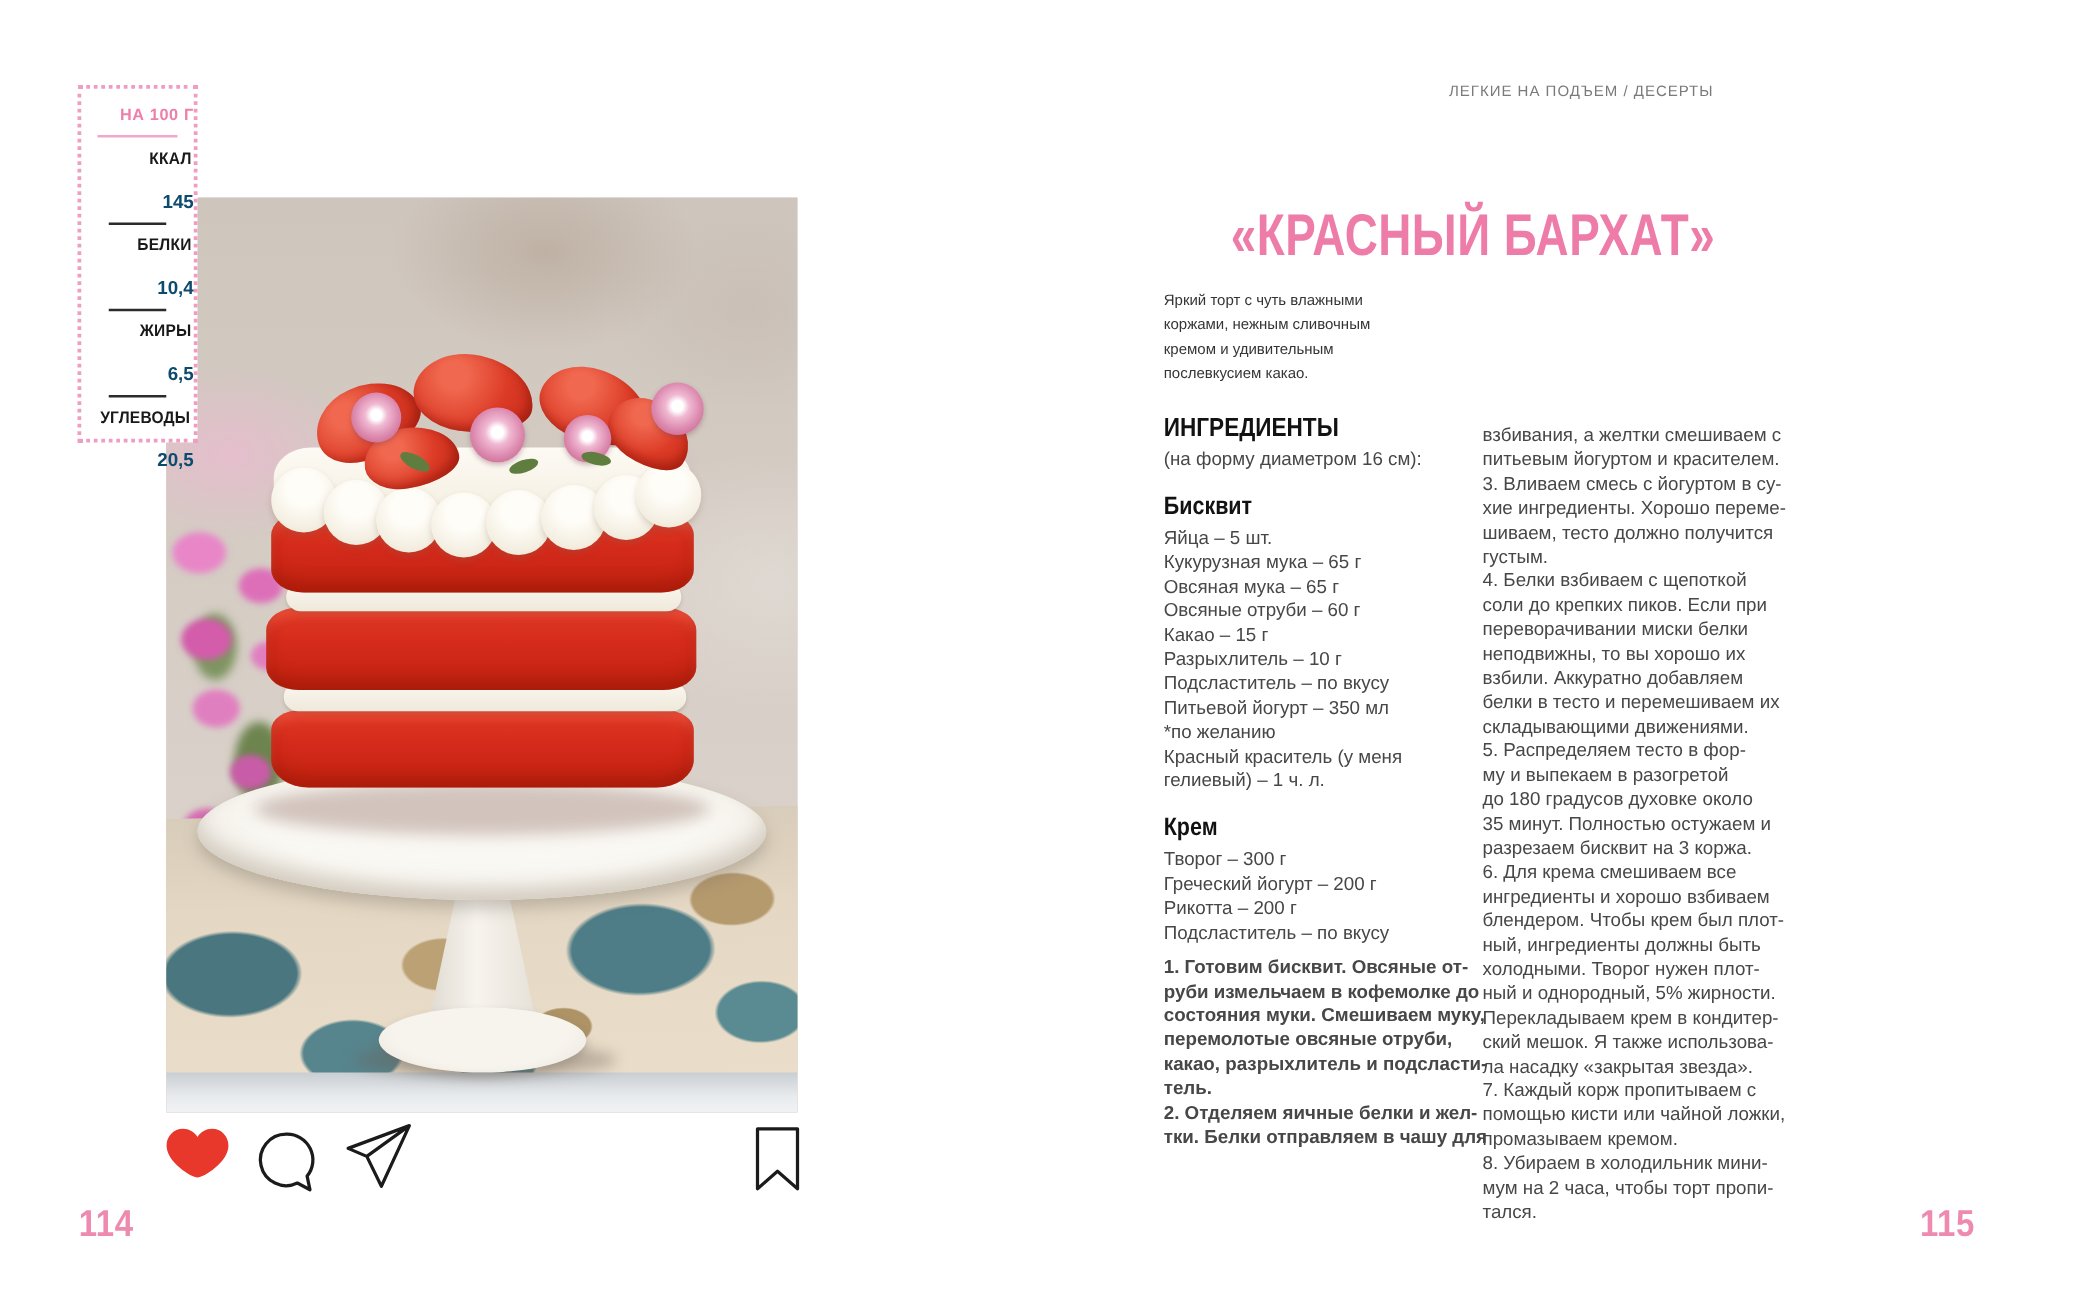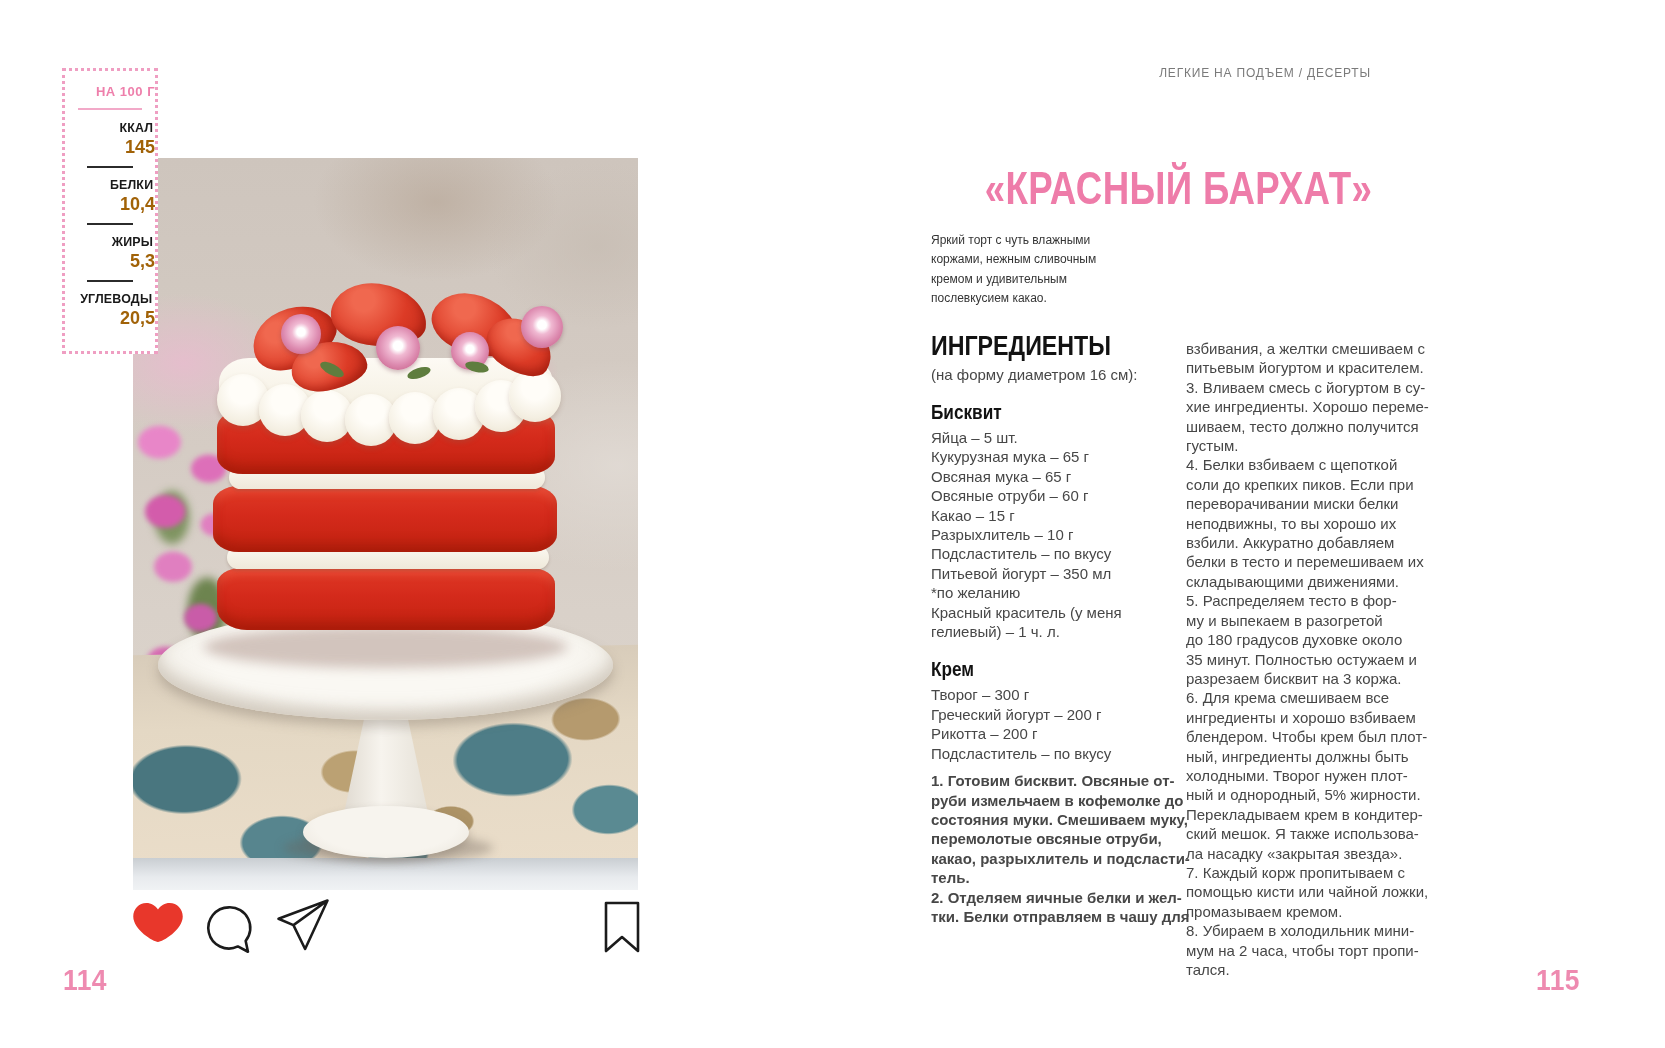--- a/index.html
+++ b/index.html
@@ -4,21 +4,21 @@
 <style>
   html,body{margin:0;padding:0;background:#ffffff;}
   body{width:1665px;height:1048px;overflow:hidden;font-family:"Liberation Sans",sans-serif;-webkit-font-smoothing:antialiased;}
   .spread{position:relative;width:1665px;height:1048px;background:#fff;}
 
   
   .nutrition{position:absolute;left:62px;top:68px;width:96px;height:286px;background:#fff;border:3px dotted #ef9ec2;box-sizing:border-box;text-align:right;z-index:6;padding-top:13px;}
   .nut-title{color:#ee7fab;font-weight:bold;font-size:13px;letter-spacing:.5px;}
   .nut-div{width:64px;margin:9px auto 8px;border-top:2px solid #f2a9c8;}
   .nut-label{font-size:13.5px;font-weight:bold;color:#191919;letter-spacing:.2px;display:inline-block;transform:scaleX(.92);}
-  .nut-value{font-size:18px;font-weight:bold;color:#a16207;margin-top:1px;}
+  .nut-value{font-size:15px;font-weight:bold;color:#0c4a6e;margin-top:17px;}
   .nut-sep{width:46px;margin:8px auto 7px;border-top:2px solid #2b2b2b;}
 
   
   .photo{position:absolute;left:133px;top:158px;width:505px;height:732px;overflow:hidden;background:#d2c9c1;}
   .ph-bg{position:absolute;inset:0;background:
     radial-gradient(150px 100px at 10% 28%,rgba(235,186,208,.75),rgba(235,186,208,0) 70%),
     radial-gradient(60px 40px at 76% 29%,rgba(233,150,180,.45),rgba(233,150,180,0) 70%),
     radial-gradient(170px 110px at 60% 6%,rgba(178,160,143,.55),rgba(178,160,143,0) 72%),
     radial-gradient(220px 150px at 96% 42%,rgba(226,220,214,.8),rgba(226,220,214,0) 70%),
     radial-gradient(160px 120px at 92% 12%,rgba(198,188,178,.7),rgba(198,188,178,0) 70%),
@@ -87,21 +87,21 @@
   
   .hdr{position:absolute;left:930px;top:66px;width:670px;text-align:center;font-size:12px;color:#7a7a7a;letter-spacing:.8px;}
   .title-wrap{position:absolute;left:930px;top:160px;width:492px;text-align:center;white-space:nowrap;}
   .title-wrap .t{display:inline-block;font-size:47px;font-weight:bold;color:#ee7ca9;letter-spacing:.5px;transform:scaleX(.78);transform-origin:center;}
   .intro{position:absolute;left:931px;top:231px;width:280px;font-size:12px;line-height:19.4px;color:#353535;white-space:pre;}
   .col1{position:absolute;left:931px;top:331px;width:252px;}
   .col2{position:absolute;left:1186px;top:339px;width:252px;}
   .body-txt{font-size:15px;line-height:19.4px;color:#474747;white-space:pre;}
   .h-cond{font-weight:bold;color:#121212;}
   .h-cond .cnd{display:inline-block;transform:scaleX(.86);transform-origin:left center;}
-  .ing-h{font-size:27px;margin-bottom:3px;}
+  .ing-h{font-size:21px;margin-bottom:3px;}
   .ing-note{font-size:15px;line-height:19px;color:#474747;}
   .grp{margin-top:17px;}
   .grp-h{font-size:20px;margin-bottom:4px;}
   .steps1{margin-top:8px;font-weight:bold;}
 </style>
 </head>
 <body>
 
 <div class="spread">
 
@@ -158,21 +158,21 @@
         <div class="nut-value">145</div>
       </div>
       <div class="nut-sep"></div>
       <div>
         <div class="nut-label">БЕЛКИ</div>
         <div class="nut-value">10,4</div>
       </div>
       <div class="nut-sep"></div>
       <div>
         <div class="nut-label">ЖИРЫ</div>
-        <div class="nut-value">5,3</div>
+        <div class="nut-value">6,5</div>
       </div>
       <div class="nut-sep"></div>
       <div>
         <div class="nut-label">УГЛЕВОДЫ</div>
         <div class="nut-value">20,5</div>
       </div>
     </aside>
 
     <span class="icon" style="left:131px;top:901px;">
       <svg width="54" height="50" viewBox="0 0 48 44">

